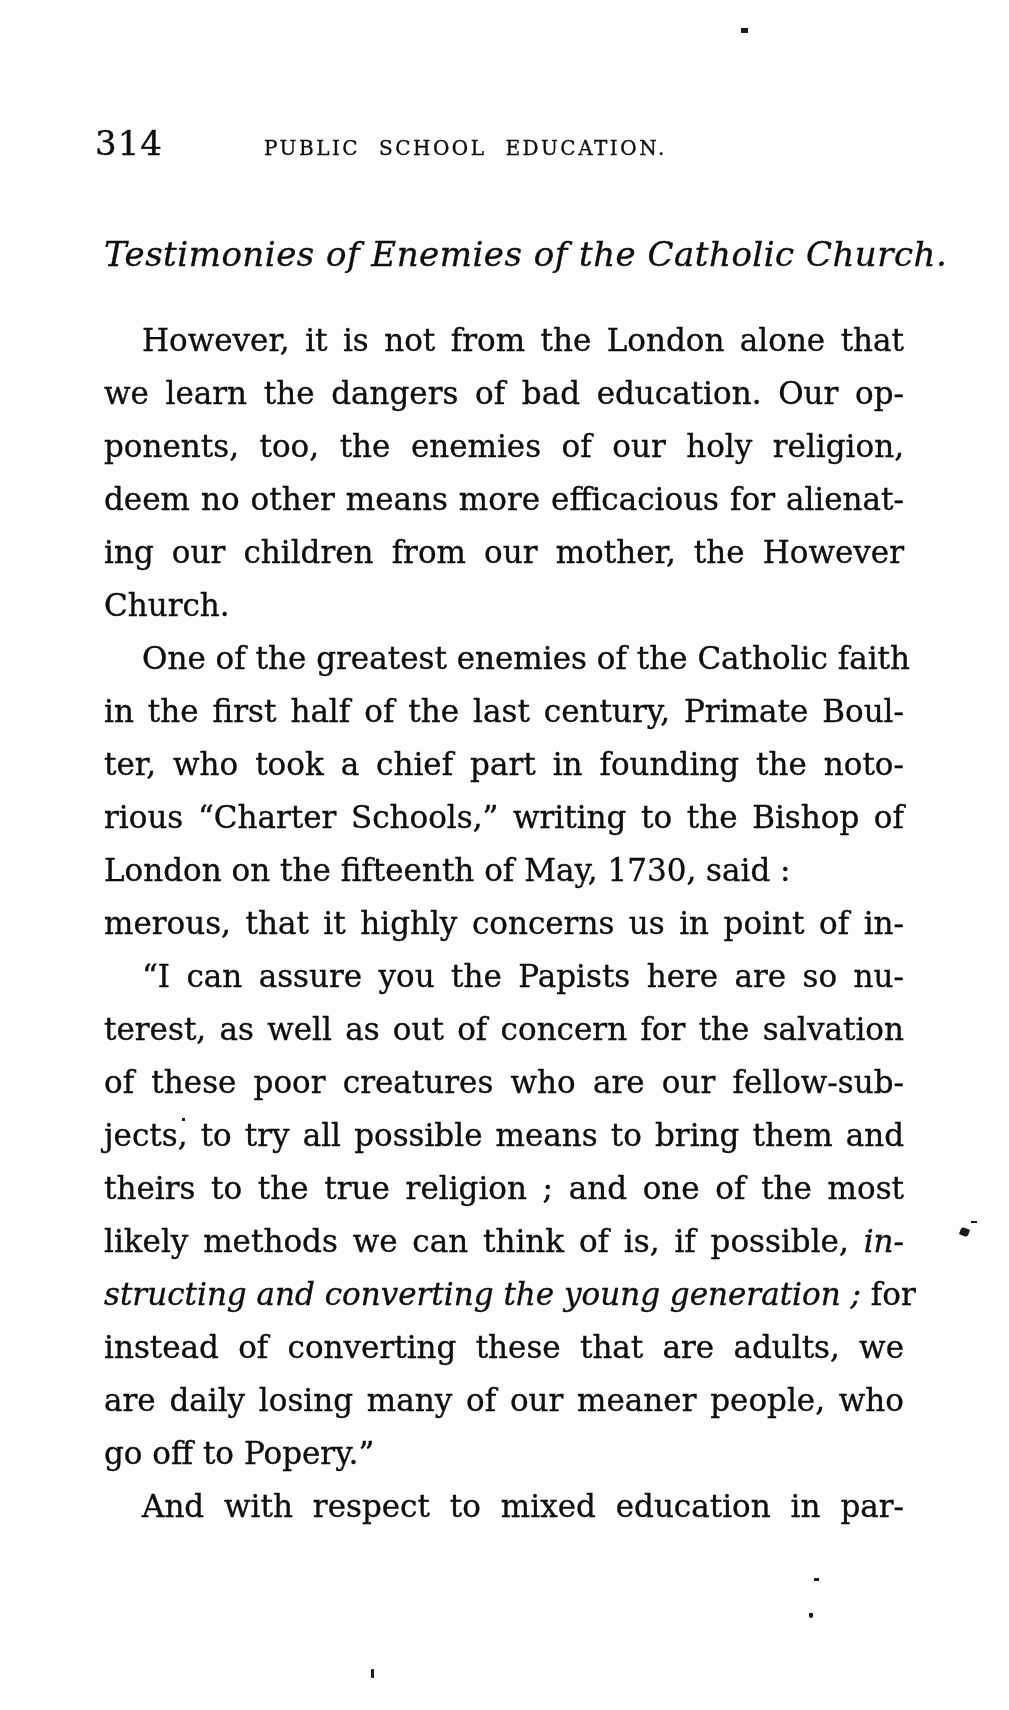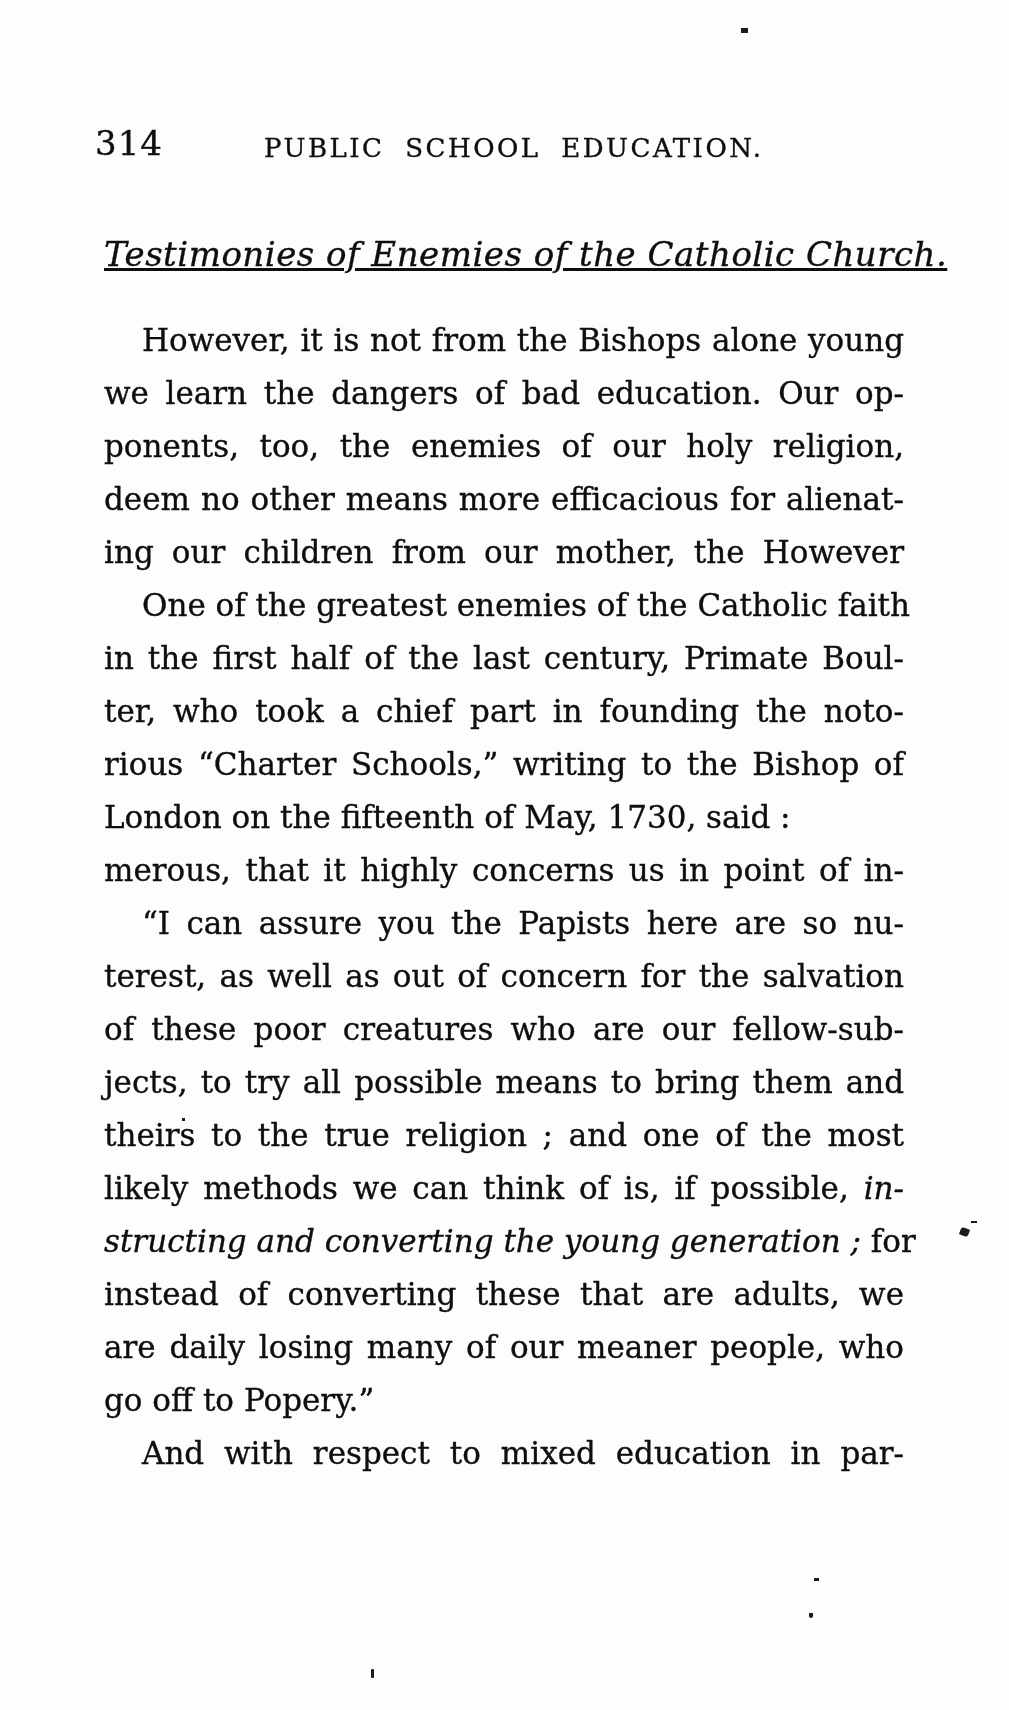--- a/index.html
+++ b/index.html
@@ -27,39 +27,38 @@
     left: 95px;
     top: 124px;
     font-size: 34px;
     line-height: 38px;
     letter-spacing: 1px;
   }
   .running-title {
     position: absolute;
     left: 264px;
     top: 133px;
-    font-size: 26px;
+    font-size: 20px;
     line-height: 30px;
     letter-spacing: 2.5px;
     word-spacing: 10px;
     white-space: nowrap;
   }
   
   .section-heading {
     position: absolute;
     left: 104px;
     top: 233px;
     width: 800px;
     text-align: center;
     font-style: italic;
     font-size: 34px;
     line-height: 42px;
     letter-spacing: 0.5px;
     white-space: nowrap;
-    text-decoration: underline;
   }
   
   .body-text {
     position: absolute;
     left: 104px;
     top: 314px;
     width: 800px;
     font-size: 31px;
   }
   .line {
@@ -88,25 +87,26 @@
 <div class="page">
 
   <div class="running-header">
     <div class="page-number">314</div>
     <div class="running-title">PUBLIC SCHOOL EDUCATION.</div>
   </div>
 
   <div class="section-heading">Testimonies of Enemies of the Catholic Church.</div>
 
   <div class="body-text">
-      <div class="line indent"><span>However, it is not from the Bishops alone young</span></div>
+      <div class="line indent"><span>However, it is not from the London alone that</span></div>
       <div class="line"><span>we learn the dangers of bad education.  Our op-</span></div>
       <div class="line"><span>ponents, too, the enemies of our holy religion,</span></div>
       <div class="line"><span>deem no other means more efficacious for alienat-</span></div>
       <div class="line"><span>ing our children from our mother, the However</span></div>
+      <div class="line no-just"><span>Church.</span></div>
       <div class="line indent"><span>One of the greatest enemies of the Catholic faith</span></div>
       <div class="line"><span>in the first half of the last century, Primate Boul-</span></div>
       <div class="line"><span>ter, who took a chief part in founding the noto-</span></div>
       <div class="line"><span>rious “Charter Schools,” writing to the Bishop of</span></div>
       <div class="line no-just"><span>London on the fifteenth of May, 1730, said :</span></div>
       <div class="line"><span>merous, that it highly concerns us in point of in-</span></div>
       <div class="line indent"><span>“I can assure you the Papists here are so nu-</span></div>
       <div class="line"><span>terest, as well as out of concern for the salvation</span></div>
       <div class="line"><span>of these poor creatures who are our fellow-sub-</span></div>
       <div class="line"><span>jects, to try all possible means to bring them and</span></div>

